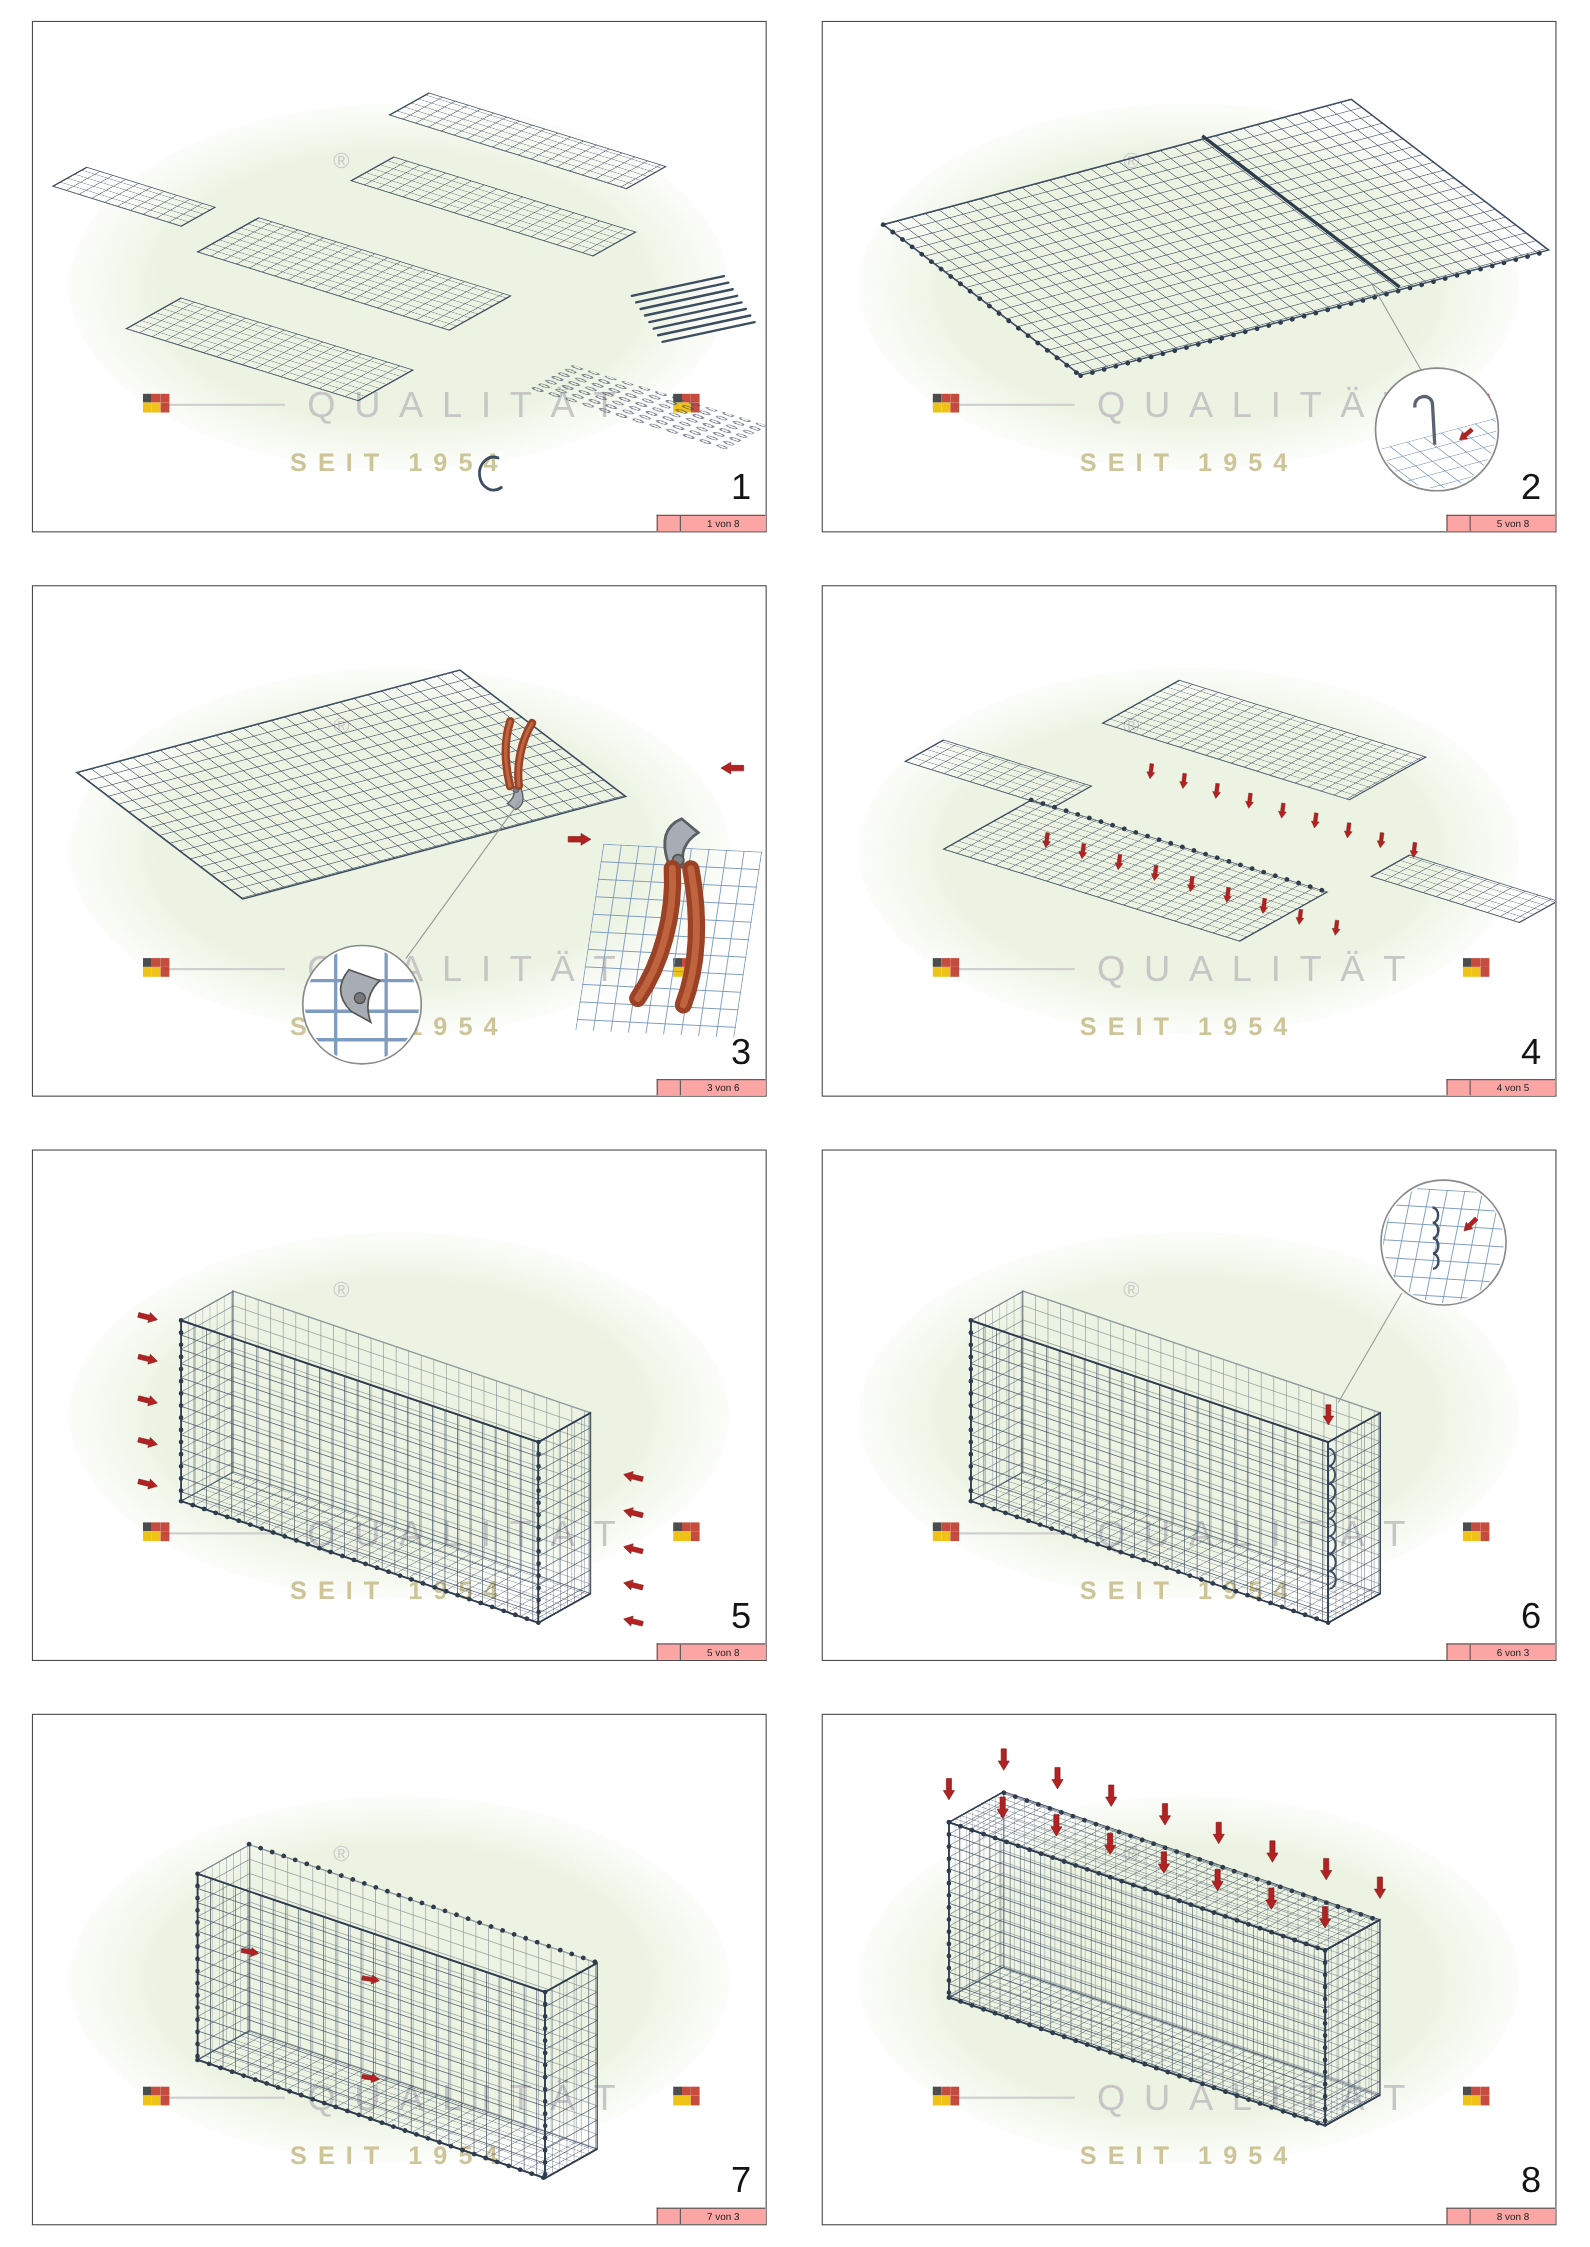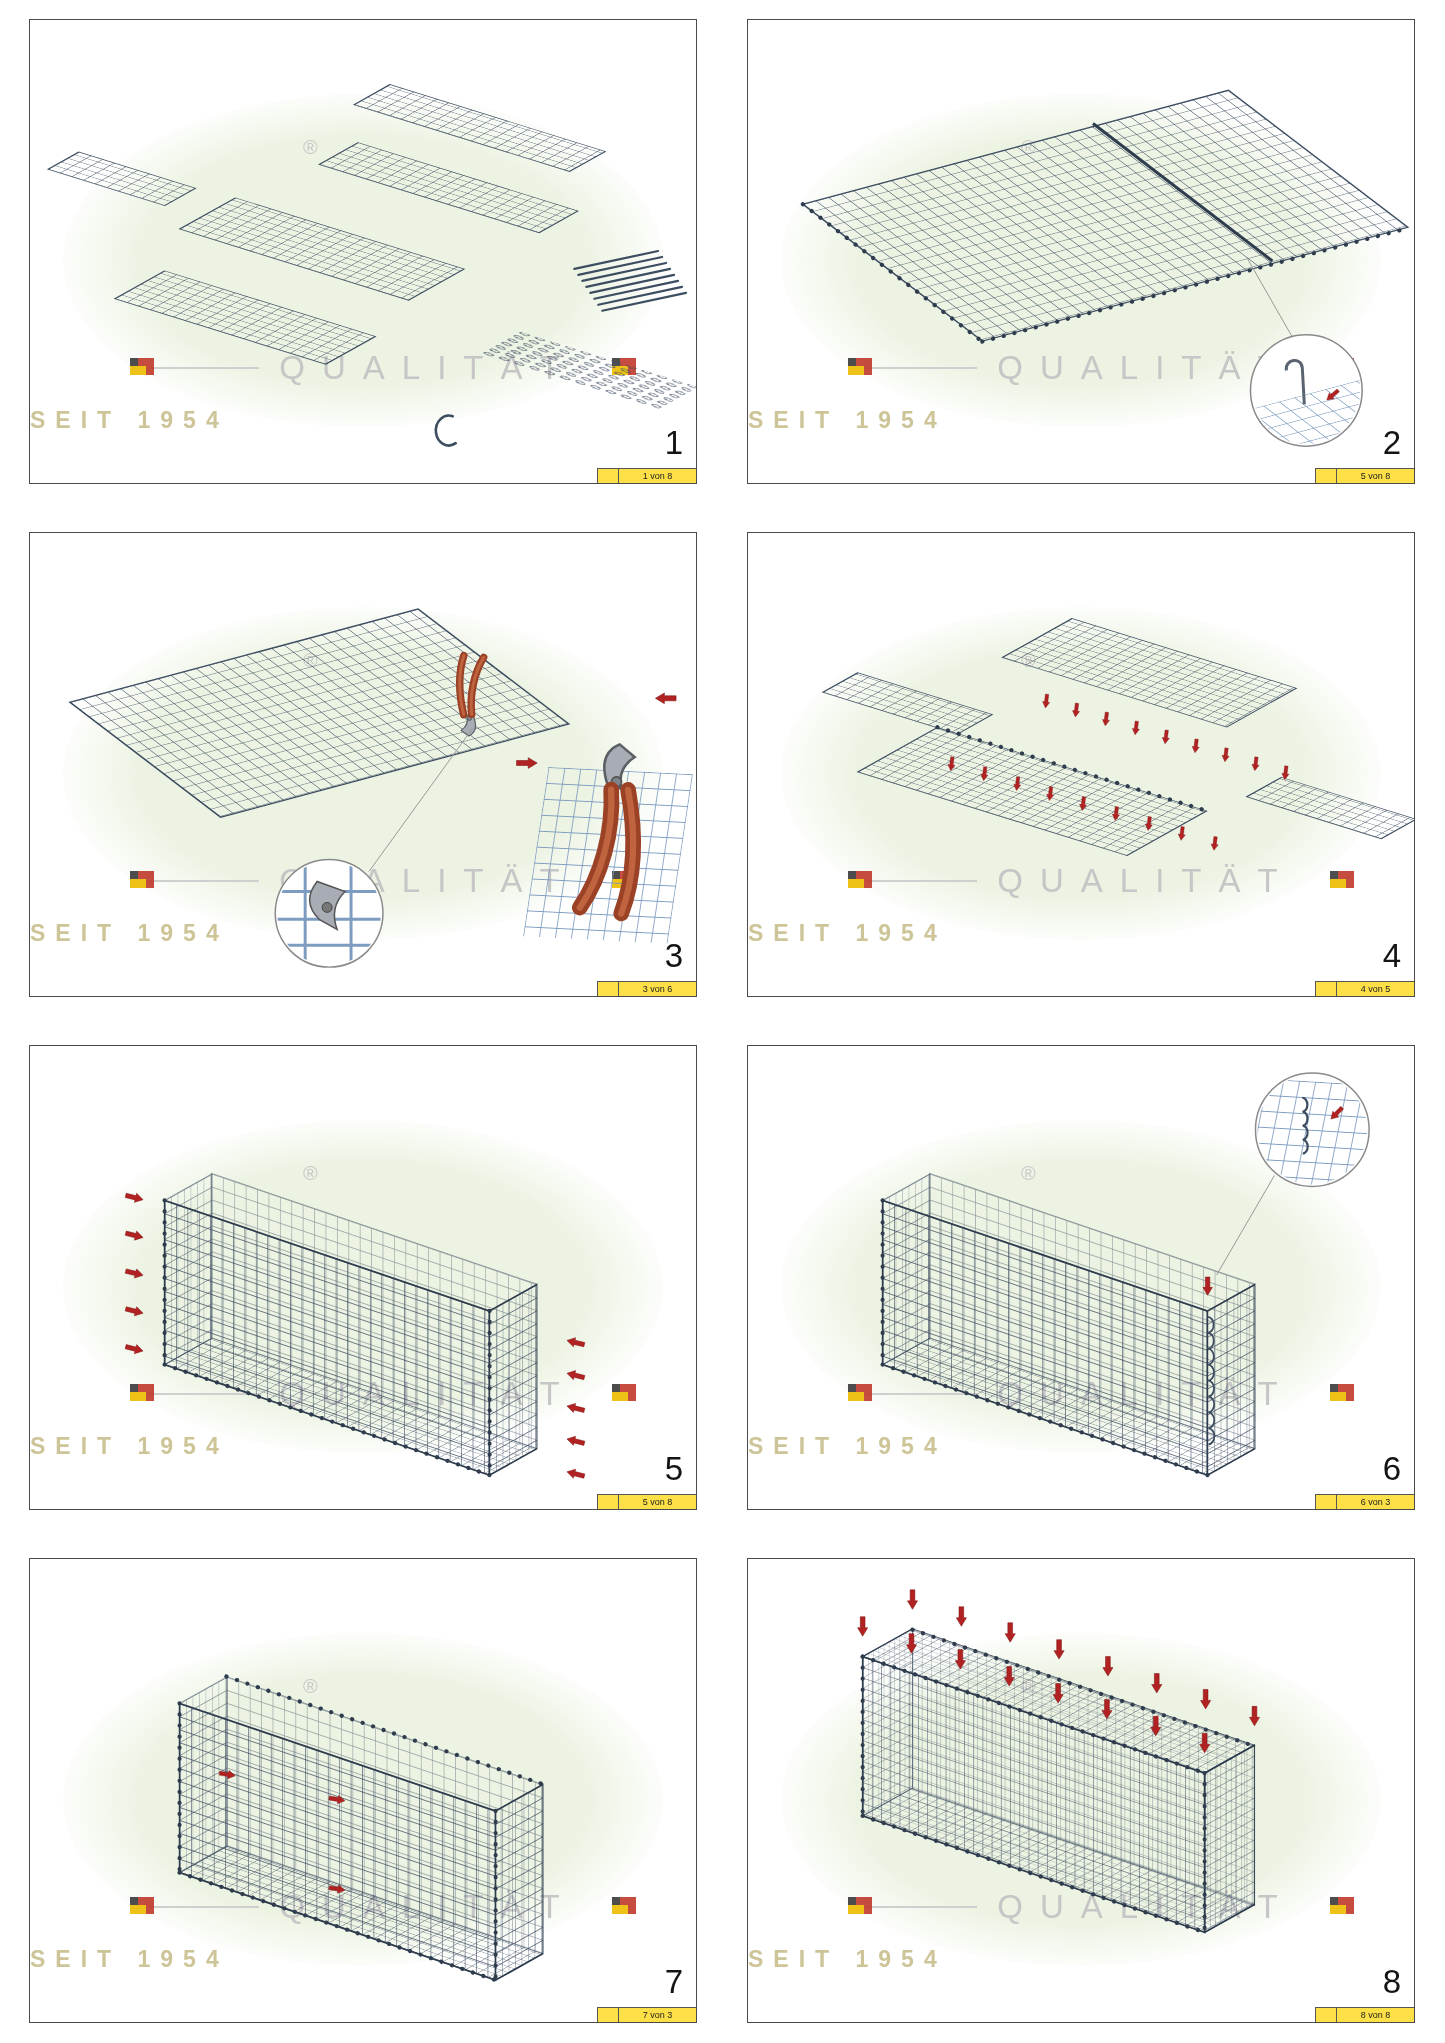--- a/index.html
+++ b/index.html
@@ -8,34 +8,34 @@
         column-gap:50px;row-gap:48px;padding:19px 29px;box-sizing:border-box;}
   .panel{position:relative;border:1px solid #4a4a4a;background:#fff;overflow:hidden;}
   
   .wm{position:absolute;inset:0;}
   .wm-ellipse{position:absolute;left:5%;top:16%;width:90%;height:72%;border-radius:50%;
      background:radial-gradient(ellipse at center, var(--watermark_green,#ecf3e2) 0%, var(--watermark_green,#ecf3e2) 52%, rgba(255,255,255,0) 74%);}
   .wm-reg{position:absolute;left:41%;top:25%;font-size:20px;color:#c9c9c9;}
   .wm-row1{position:absolute;top:71%;left:0;width:100%;display:flex;align-items:center;justify-content:center;}
   .wm-rule{width:110px;height:2px;background:#cfcfcf;margin-right:20px;}
   .wm-q{font-size:33px;letter-spacing:17px;color:var(--watermark_text,#c6c6c6);white-space:nowrap;}
-  .wm-s{position:absolute;top:83.5%;left:0;width:100%;text-align:left;font-size:23px;font-weight:bold;
+  .wm-s{position:absolute;top:83.5%;left:0;width:100%;text-align:center;font-size:23px;font-weight:bold;
         letter-spacing:10px;color:var(--watermark_gold,#cdc498);}
   .wm-logo{position:absolute;top:73%;width:24px;height:17px;display:grid;
            grid-template-columns:1fr 1fr 1fr;grid-template-rows:1fr 1fr;opacity:.9;}
   .wm-logo-left{left:15%;} .wm-logo-right{right:9%;}
   .wm-logo span:nth-child(1){background:#3a3a3a;} .wm-logo span:nth-child(2){background:#c0392b;}
   .wm-logo span:nth-child(3){background:#c0392b;} .wm-logo span:nth-child(4){background:#eebc00;}
   .wm-logo span:nth-child(5){background:#eebc00;} .wm-logo span:nth-child(6){background:#c0392b;}
   
   .art{position:absolute;inset:0;width:100%;height:100%;}
   
   .step-number{position:absolute;right:13px;bottom:21px;font-size:33px;color:#141414;}
   
-  .footer{position:absolute;right:0;bottom:0;width:98px;height:14px;background:#fde047;
+  .footer{position:absolute;right:0;bottom:0;width:98px;height:14px;background:#fca5a5;
           border-top:1px solid #555;border-left:1px solid #555;display:flex;}
   .footer-cell-small{width:20px;border-right:1px solid #555;}
   .footer-label{flex:1;font-size:9px;color:#222;display:flex;align-items:center;justify-content:center;white-space:nowrap;}
   .dots{stroke:var(--mesh_dark,#2e3c4e);stroke-width:4.2;stroke-dasharray:0.1 11;stroke-linecap:round;fill:none;}
   .leader{stroke:#999;stroke-width:1;fill:none;}
   .detail-ring{fill:#fff;stroke:#8a8a8a;stroke-width:1.5;}
 </style>
 </head>
 <body>
 

